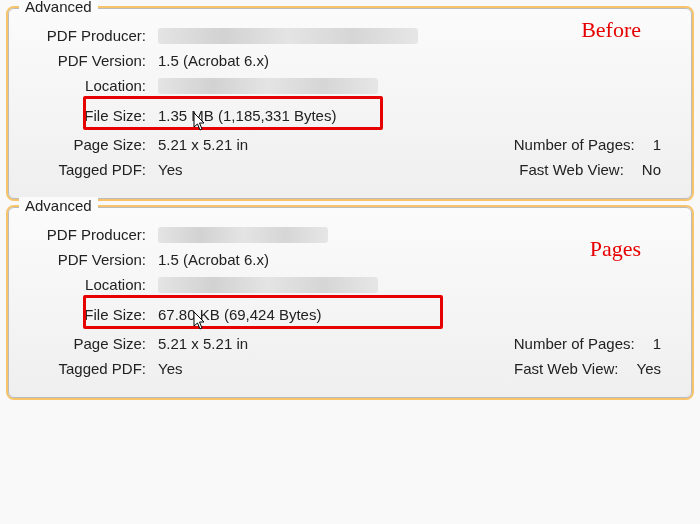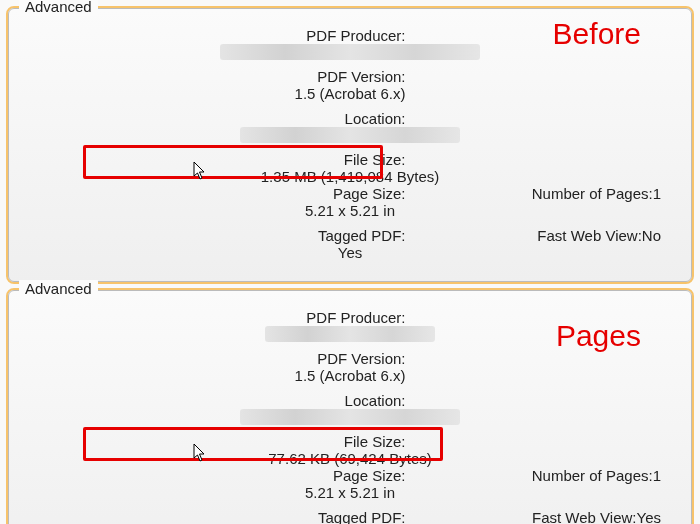--- a/index.html
+++ b/index.html
@@ -35,21 +35,20 @@
     background: linear-gradient(#fbfbfb,#fbfbfb);
     padding: 0 6px;
     font-size: 15px;
     color: #222;
   }
   .row {
     display: flex;
     align-items: center;
     margin: 8px 0;
     position: relative;
-    flex-direction: column;
   }
   .label {
     width: 135px;
     text-align: right;
     padding-right: 12px;
     color: #222;
   }
   .value {
     color: #222;
     text-align: center;
@@ -67,27 +66,27 @@
   .highlight-box {
     position: absolute;
     border: 3px solid #e60000;
     border-radius: 2px;
     pointer-events: none;
   }
   .rightcol {
     position: absolute;
     right: 16px;
     display: flex;
-    gap: 0;
+    gap: 18px;
     align-items: center;
   }
   .caption {
     position: absolute;
-    font-family: Liberation Sans, sans-serif;
-    font-size: 30px;
+    font-family: Liberation Serif, serif;
+    font-size: 22px;
     color: #e60000;
   }
   .cursor {
     position: absolute;
     width: 14px;
     height: 20px;
     pointer-events: none;
   }
   .cursor svg { width:14px; height:20px; }
 </style>
@@ -110,21 +109,21 @@
       <div class="value">1.5 (Acrobat 6.x)</div>
     </div>
 
     <div class="row">
       <div class="label">Location:</div>
       <span class="blur med"></span>
     </div>
 
     <div class="row" style="height:26px;">
       <div class="label">File Size:</div>
-      <div class="value">1.35 MB (1,419,084 Bytes)</div>
+      <div class="value">1.35 MB (1,185,331 Bytes)</div>
       <div class="highlight-box" style="left:60px; top:-6px; width:300px; height:34px;"></div>
       <div class="cursor" style="left:170px; top:10px;">
         <svg viewBox="0 0 14 20">
             <path d="M1 1 L1 15 L4.5 12 L7 18 L9 17 L6.5 11 L11 11 Z" fill="#fff" stroke="#000" stroke-width="1"></path>
           </svg>
       </div>
     </div>
 
     <div class="row">
       <div class="label">Page Size:</div>
@@ -162,21 +161,21 @@
       <div class="value">1.5 (Acrobat 6.x)</div>
     </div>
 
     <div class="row">
       <div class="label">Location:</div>
       <span class="blur med"></span>
     </div>
 
     <div class="row" style="height:26px;">
       <div class="label">File Size:</div>
-      <div class="value">77.62 KB (69,424 Bytes)</div>
+      <div class="value">67.80 KB (69,424 Bytes)</div>
       <div class="highlight-box" style="left:60px; top:-6px; width:360px; height:34px;"></div>
       <div class="cursor" style="left:170px; top:10px;">
         <svg viewBox="0 0 14 20">
             <path d="M1 1 L1 15 L4.5 12 L7 18 L9 17 L6.5 11 L11 11 Z" fill="#fff" stroke="#000" stroke-width="1"></path>
           </svg>
       </div>
     </div>
 
     <div class="row">
       <div class="label">Page Size:</div>

